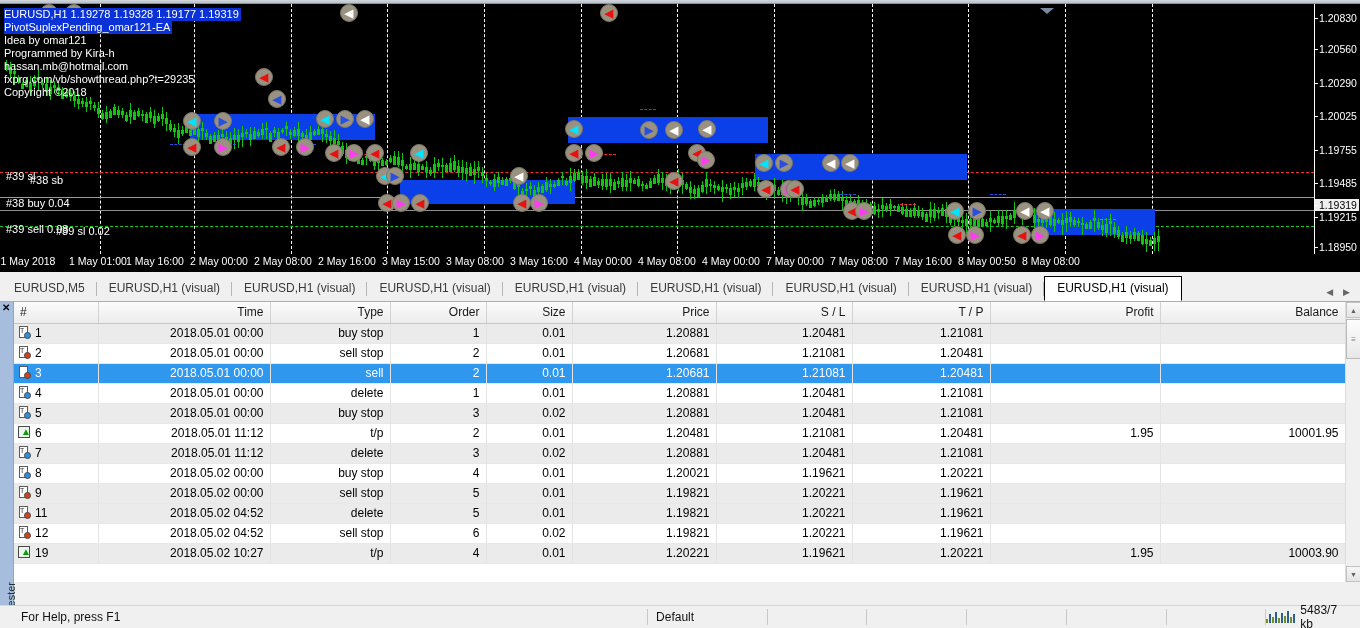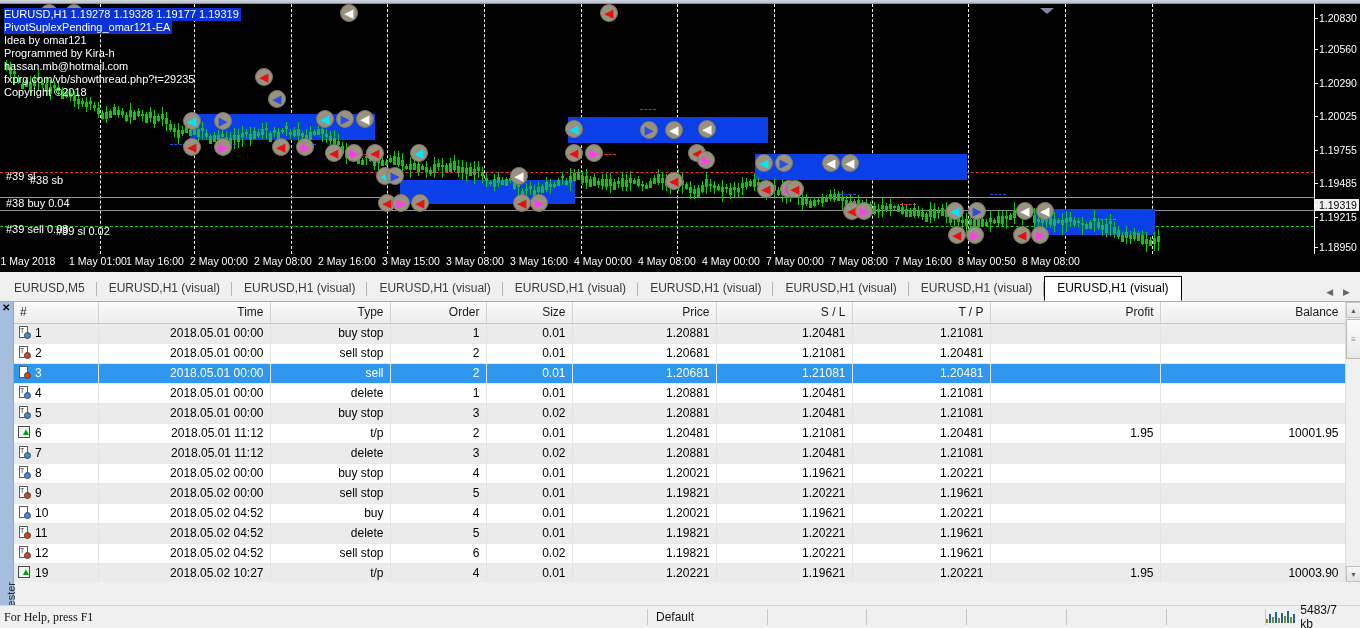--- a/index.html
+++ b/index.html
@@ -216,21 +216,21 @@
     content: ""; position: absolute; right: 0; top: 3px; width: 1px;
     height: 14px; background: #b5b5b5;
   }
 
   
   #statusbar {
     position: absolute; left: 0; top: 605px; width: 1360px; height: 23px;
     background: #f0f0f0; border-top: 1px solid #d6d6d6;
     display: flex; align-items: center; font-size: 12px; color: #111;
   }
-  #status-help { padding-left: 4px; width: 655px; font-family: Liberation Serif, serif; }
+  #status-help { padding-left: 21px; width: 655px; }
   .sdiv { width: 1px; height: 16px; background: #c8c8c8; }
   #status-profile { padding-left: 8px; width: 120px; }
   .sslot { width: 100px; }
   #status-traffic {
     margin-left: auto; display: flex; align-items: center; gap: 5px;
     padding-right: 8px;
   }
   #bars { display: flex; align-items: flex-end; gap: 1px; height: 12px; }
   #bars i { display: block; width: 2px; }
 </style>
@@ -1220,32 +1220,20 @@
             <td style="width: 172px;">2018.05.02 00:00</td>
             <td style="width: 120px;">sell stop</td>
             <td style="width: 96px;">5</td>
             <td style="width: 86px;">0.01</td>
             <td style="width: 144px;">1.19821</td>
             <td style="width: 136px;">1.20221</td>
             <td style="width: 138px;">1.19621</td>
             <td style="width: 170px;"></td>
             <td style="width: 185px;"></td>
           </tr>
-          <tr class="even">
-            <td class="numcell" style="width: 84px;"><span class="ricon"><span class="sheet"></span><span class="tmark"></span><span class="dot blue"></span></span><span>10</span></td>
-            <td style="width: 172px;">2018.05.02 04:52</td>
-            <td style="width: 120px;">buy</td>
-            <td style="width: 96px;">4</td>
-            <td style="width: 86px;">0.01</td>
-            <td style="width: 144px;">1.20021</td>
-            <td style="width: 136px;">1.19621</td>
-            <td style="width: 138px;">1.20221</td>
-            <td style="width: 170px;"></td>
-            <td style="width: 185px;"></td>
-          </tr>
           <tr class="odd">
             <td class="numcell" style="width: 84px;"><span class="ricon"><span class="sheet"></span><span class="tmark">T</span><span class="dot red"></span></span><span>11</span></td>
             <td style="width: 172px;">2018.05.02 04:52</td>
             <td style="width: 120px;">delete</td>
             <td style="width: 96px;">5</td>
             <td style="width: 86px;">0.01</td>
             <td style="width: 144px;">1.19821</td>
             <td style="width: 136px;">1.20221</td>
             <td style="width: 138px;">1.19621</td>
             <td style="width: 170px;"></td>

